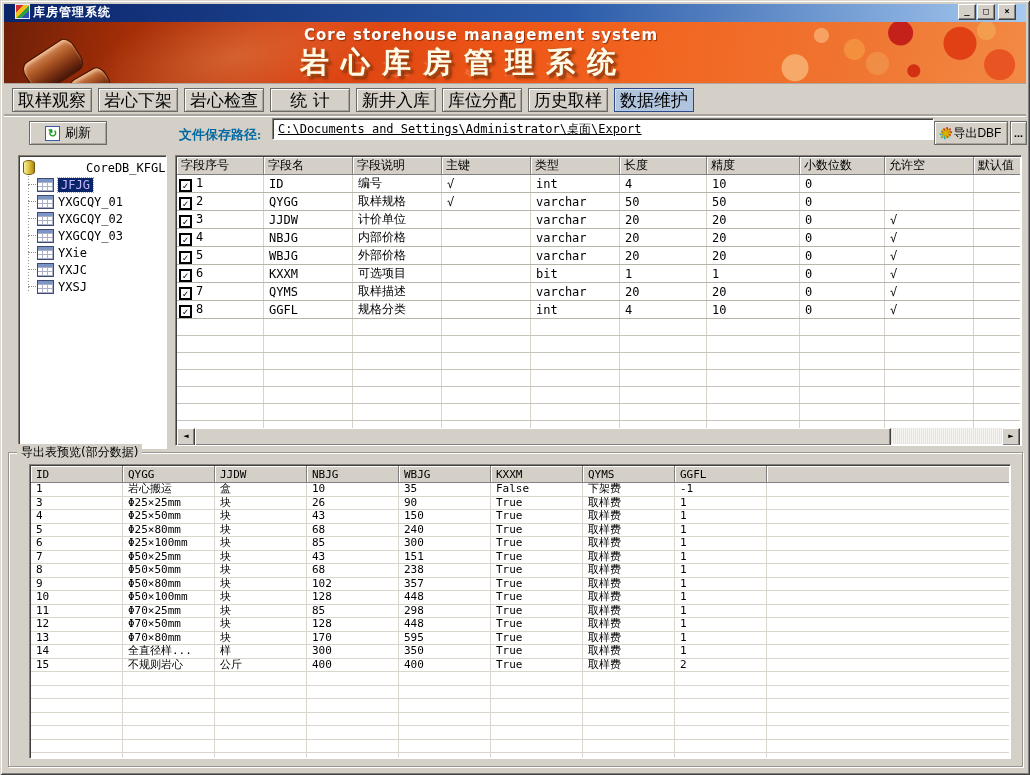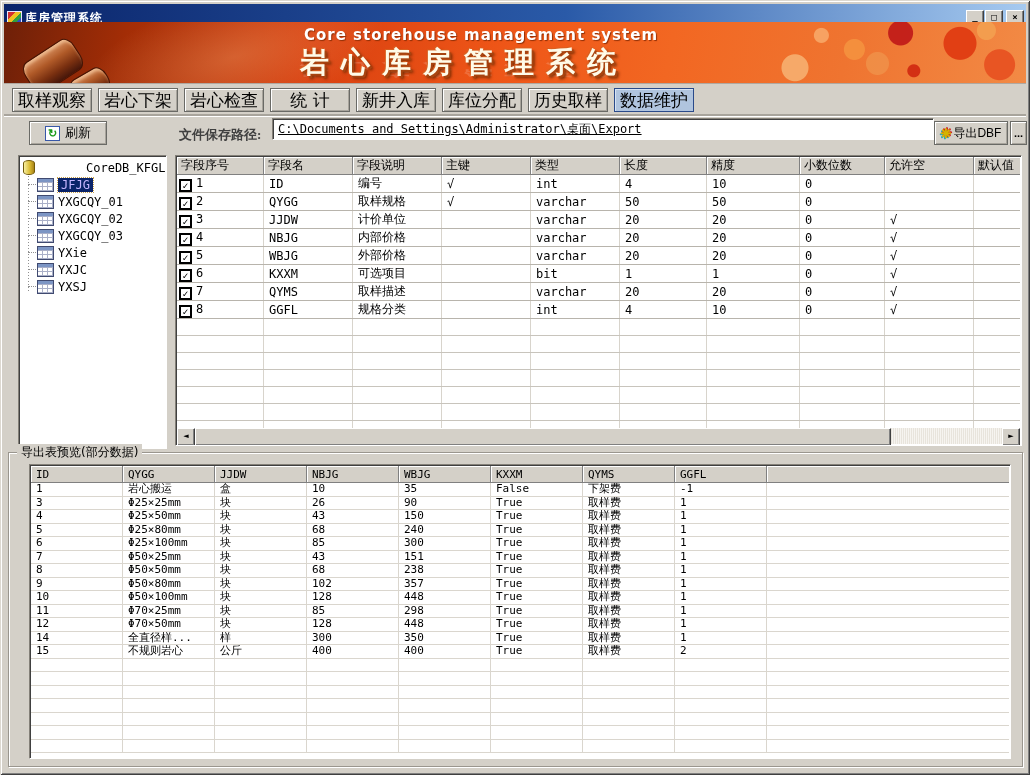--- a/index.html
+++ b/index.html
@@ -1,20 +1,20 @@
 <!DOCTYPE html>
 <html><head>
 <meta charset="utf-8">
 <style>
   html,body{margin:0;padding:0;background:#808080;font-family:"DejaVu Sans",sans-serif;}
   .window{position:relative;width:1030px;height:775px;background:#d4d0c8;overflow:hidden;
     box-shadow:inset 1px 1px 0 #dcd8d0,inset -1px -1px 0 #404040,inset 2px 2px 0 #ffffff,inset -2px -2px 0 #808080;}
   
   .titlebar{position:absolute;left:4px;top:4px;right:4px;height:28px;
-    background:linear-gradient(to right,#0a246a,#2a5aa8 55%,#a6caf0);display:flex;align-items:center;padding:0 2px;}
+    background:linear-gradient(to right,#0a246a,#2a5aa8 55%,#a6caf0);display:flex;align-items:flex-start;padding:0 10px;}
   .app-icon{width:13px;height:13px;margin:0 3px 0 1px;border:1px solid #e8e8ff;
     background:linear-gradient(135deg,#d43030 0 30%,#f0c020 30% 50%,#30a040 50% 72%,#3050c0 72%);}
   .win-title{color:#fff;font-weight:bold;font-size:12px;letter-spacing:1px;flex:1;white-space:nowrap;}
   .winbtn{width:16px;height:14px;background:#d4d0c8;border:1px solid;border-color:#fff #404040 #404040 #fff;
     box-shadow:inset -1px -1px 0 #808080;font-size:9px;line-height:12px;text-align:center;color:#000;
     font-family:"DejaVu Sans Mono",monospace;font-weight:bold;margin-left:1px;}
   .winbtn.close{margin-left:3px;}
   
   .banner{position:absolute;left:4px;top:22px;right:4px;height:61px;overflow:hidden;
     background:linear-gradient(100deg,#6e2008 0%,#a32d06 12%,#d84010 30%,#ee5517 48%,#f26722 65%,#ef7430 82%,#f28a45 100%);
@@ -51,21 +51,21 @@
     box-shadow:inset 1px 1px 0 #fff,inset -1px -1px 0 #a8a49c;font-size:17px;color:#000;
     font-family:"DejaVu Sans",sans-serif;white-space:nowrap;padding:0;}
   .tb-btn.active{background:#b0c4de;border:1px solid #2a4a8a;box-shadow:inset 1px 1px 0 #d8e4f4;}
   
   .actionrow{position:absolute;left:4px;top:118px;right:4px;height:32px;}
   .refresh-btn{position:absolute;left:25px;top:3px;width:78px;height:24px;background:#d4d0c8;
     border:1px solid #6a6a66;box-shadow:inset 1px 1px 0 #fff,inset -1px -1px 0 #a8a49c;
     font-size:13px;display:flex;align-items:center;justify-content:center;gap:5px;padding:0;}
   .refresh-ico{display:inline-block;width:13px;height:13px;background:#fff;border:1px solid #3858a8;
     color:#1a9a1a;font-size:11px;line-height:12px;font-weight:bold;text-align:center;}
-  .path-label{position:absolute;left:175px;top:8px;font-size:13px;font-weight:bold;color:#404040;font-family:Liberation Serif, serif;}
+  .path-label{position:absolute;left:175px;top:8px;font-size:13px;font-weight:bold;color:#0369a1;font-family:Liberation Serif, serif;}
   .path-field{position:absolute;left:268px;top:0;width:655px;height:20px;background:#fff;
     border:1px solid;border-color:#848078 #fff #fff #848078;box-shadow:inset 1px 1px 0 #404040;
     font-family:"DejaVu Sans Mono",monospace;font-size:12px;line-height:20px;padding-left:5px;
     white-space:nowrap;overflow:hidden;text-decoration:underline;}
   .export-btn{position:absolute;left:930px;top:3px;width:74px;height:24px;background:#d4d0c8;
     border:1px solid #6a6a66;box-shadow:inset 1px 1px 0 #fff,inset -1px -1px 0 #a8a49c;
     font-size:12px;display:flex;align-items:center;justify-content:center;gap:2px;padding:0;}
   .export-ico{color:#d4b400;font-size:13px;font-weight:bold;text-shadow:1px -1px 0 #cc2020,-1px 1px 0 #28a8b8;}
   .more-btn{position:absolute;left:1006px;top:3px;width:17px;height:24px;background:#d4d0c8;
     border:1px solid #6a6a66;box-shadow:inset 1px 1px 0 #fff,inset -1px -1px 0 #a8a49c;
@@ -562,20 +562,31 @@
                 <td>Φ70×50mm</td>
                 <td>块</td>
                 <td>128</td>
                 <td>448</td>
                 <td>True</td>
                 <td>取样费</td>
                 <td>1</td>
                 <td class="blank"></td>
               </tr>
               <tr>
+                <td>13</td>
+                <td>Φ70×80mm</td>
+                <td>块</td>
+                <td>170</td>
+                <td>595</td>
+                <td>True</td>
+                <td>取样费</td>
+                <td>1</td>
+                <td class="blank"></td>
+              </tr>
+              <tr>
                 <td>14</td>
                 <td>全直径样...</td>
                 <td>样</td>
                 <td>300</td>
                 <td>350</td>
                 <td>True</td>
                 <td>取样费</td>
                 <td>1</td>
                 <td class="blank"></td>
               </tr>

